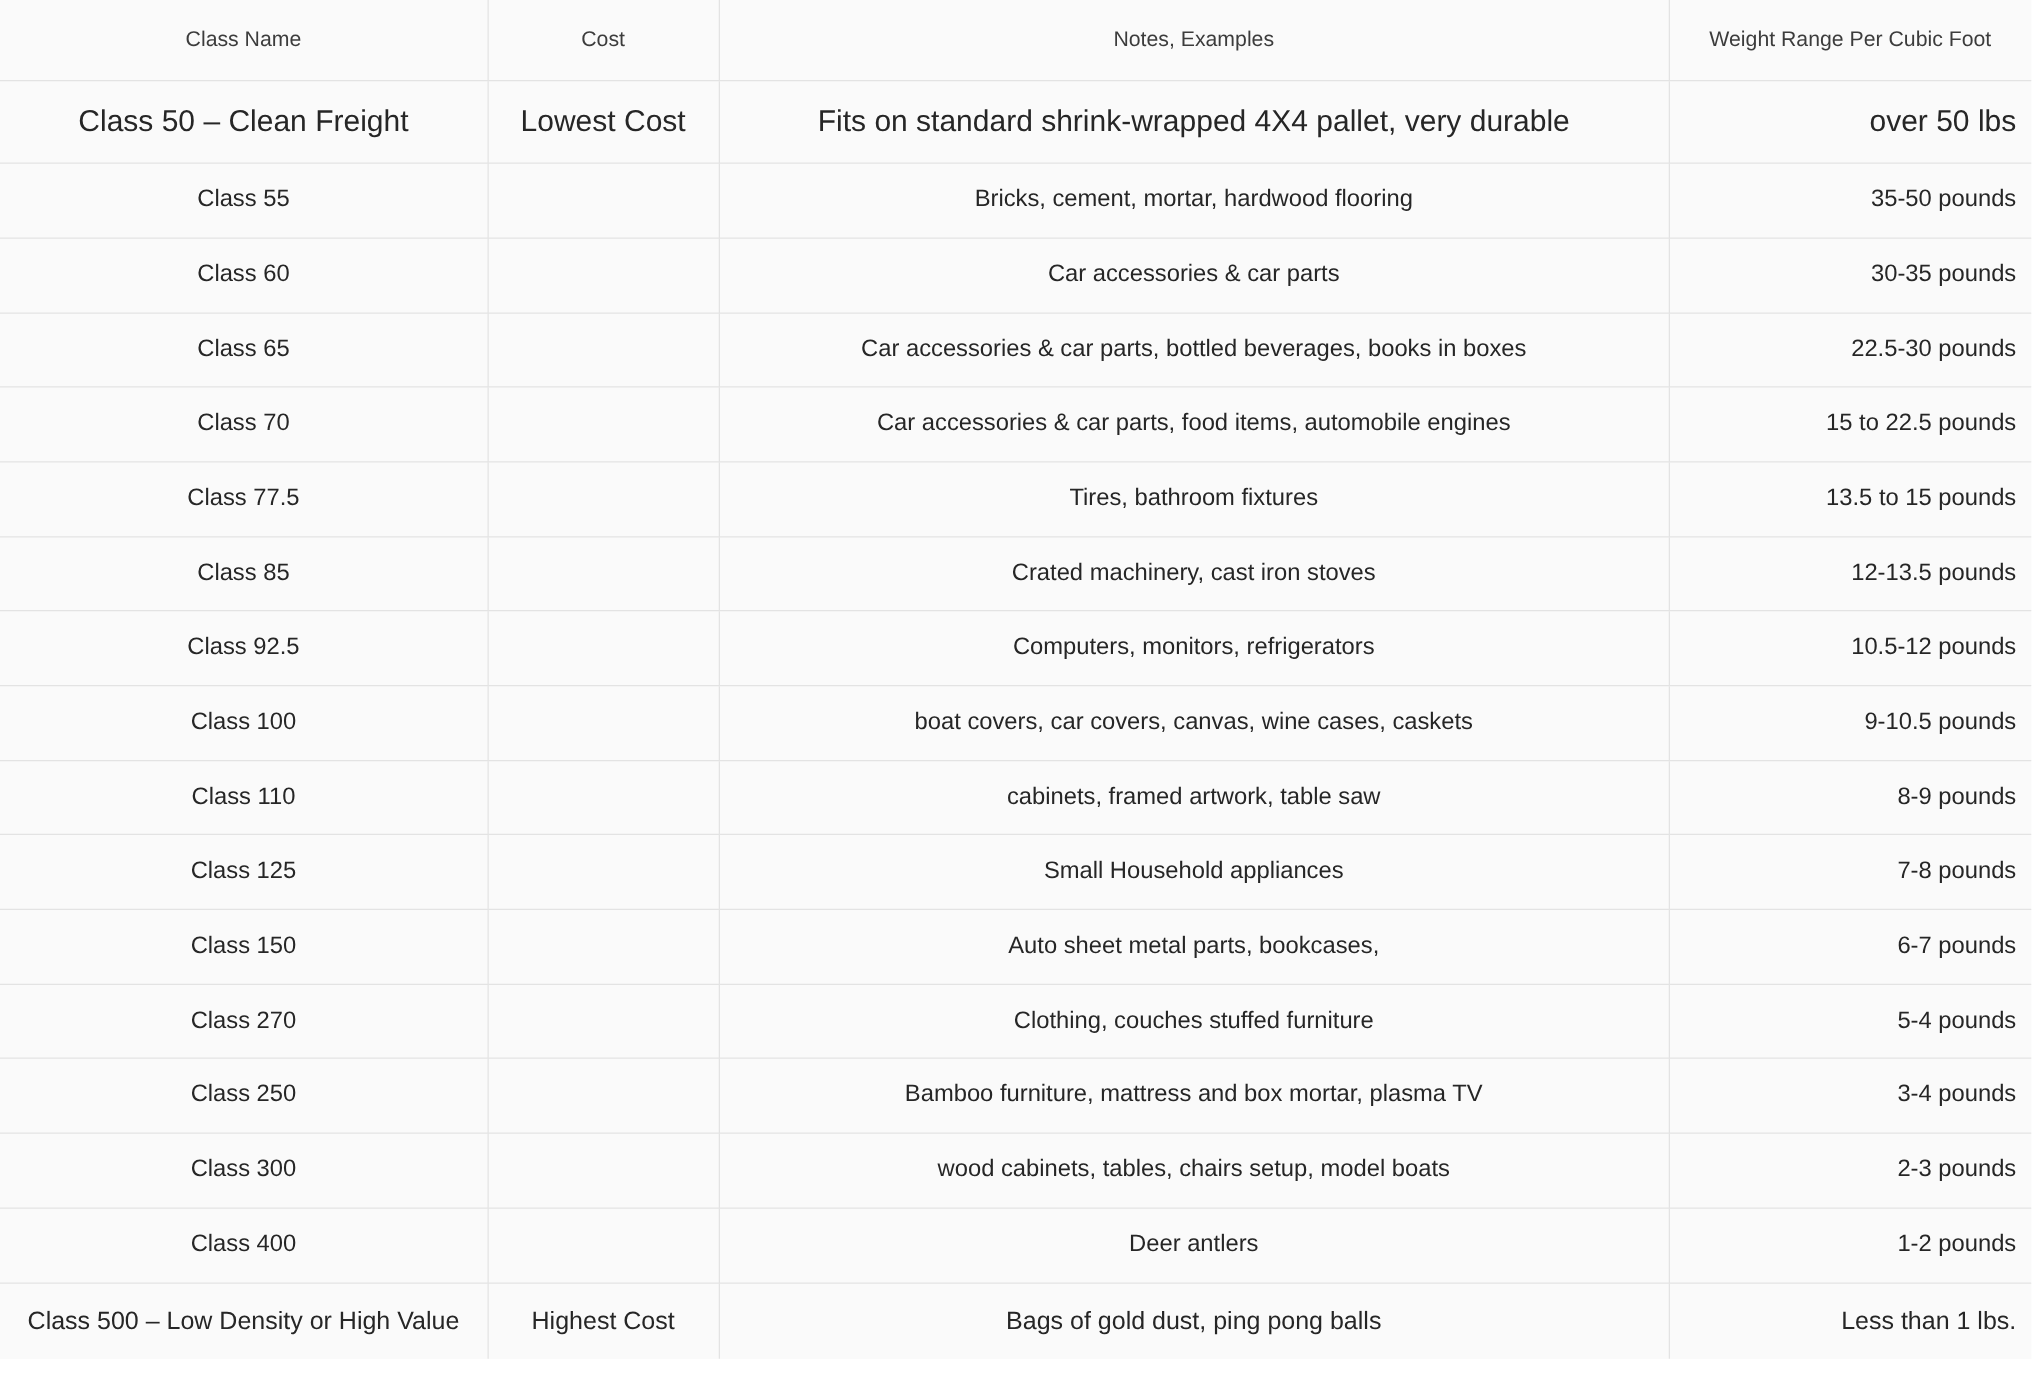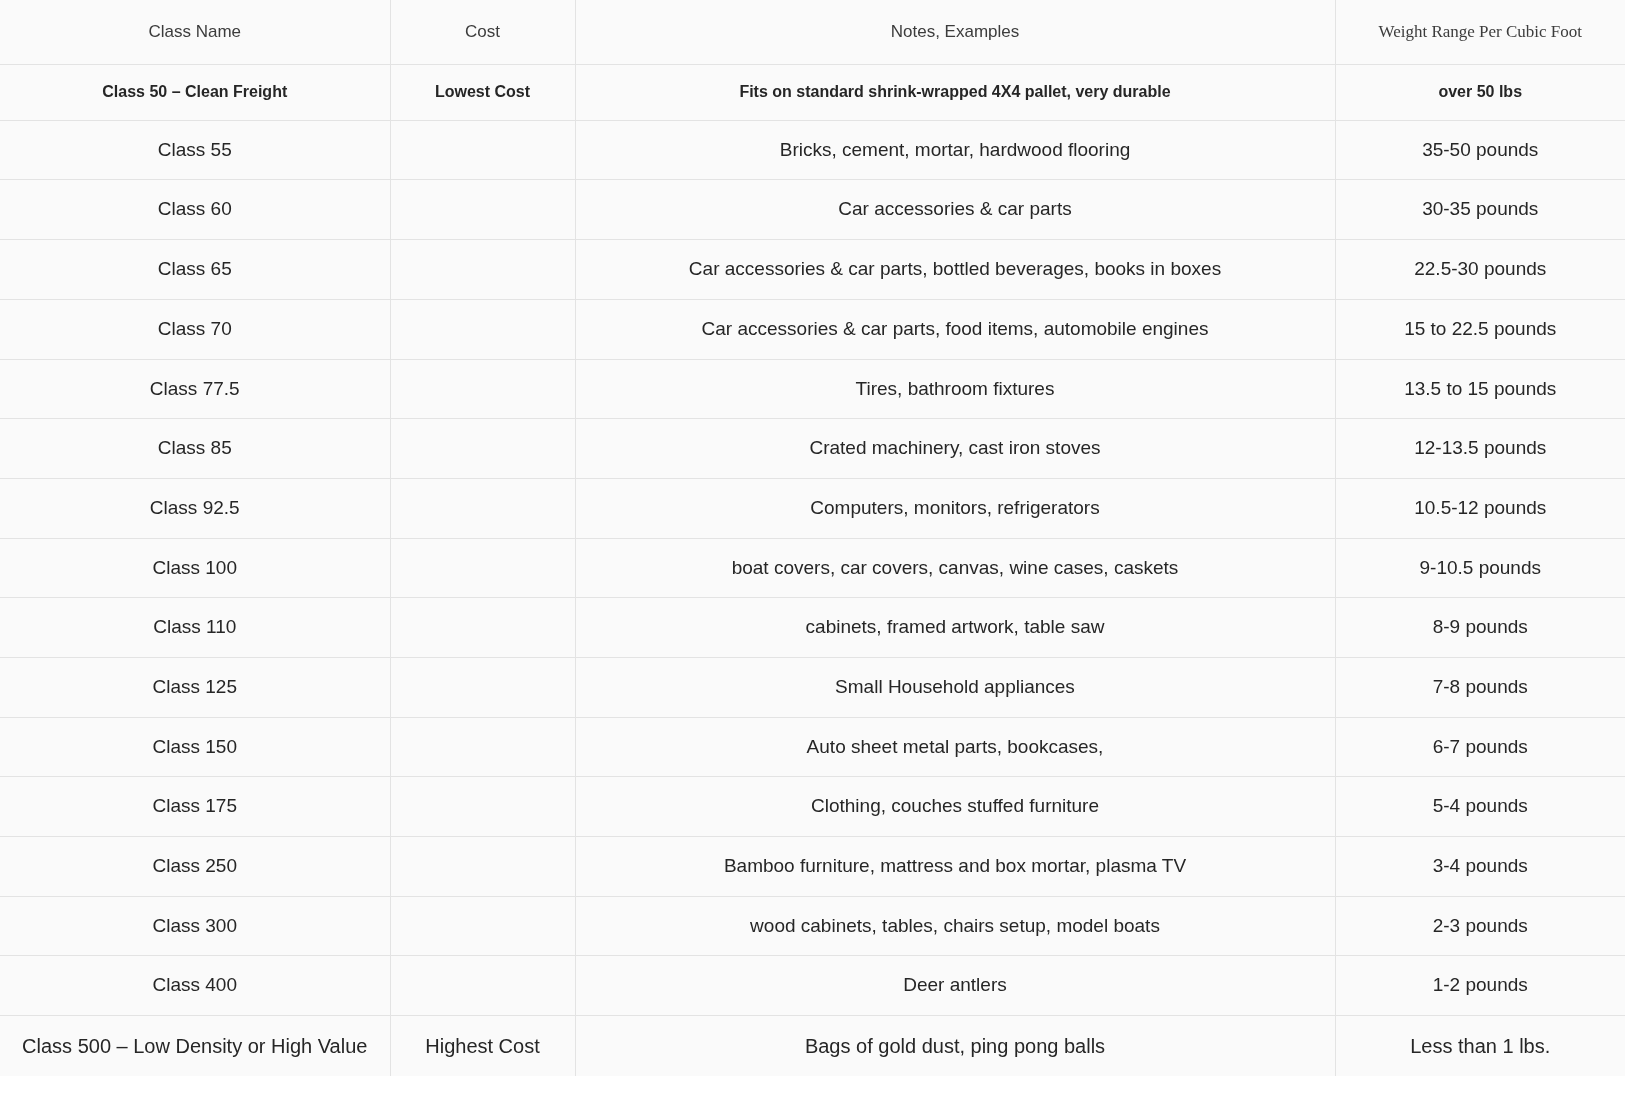--- a/index.html
+++ b/index.html
@@ -38,37 +38,37 @@
     font-size: 17px;
     color: #3c3c3c;
     border: 1px solid #e3e3e3;
     border-top: none;
     padding: 22px 10px 22px 10px;
     text-align: center;
     background: #fafafa;
     vertical-align: middle;
   }
   thead th.first-col { border-left: none; }
-  thead th.last-col { border-right: none; font-family: Liberation Serif, serif; }
+  thead th.last-col { border-right: none; }
 
   tbody td {
     font-size: 19px;
     color: #262626;
     border: 1px solid #e3e3e3;
     padding: 17px 12px 17px 12px;
     text-align: center;
     vertical-align: middle;
     background: #fafafa;
     line-height: 1.3;
   }
   tbody td.first-col { border-left: none; }
-  tbody td.last-col { border-right: none; }
+  tbody td.last-col { border-right: none; text-align: right; }
   tbody tr:last-child td { border-bottom: none; }
 
-  tbody tr.row-first td { font-size: 16px; font-weight: bold; }
+  tbody tr.row-first td { font-size: 24px; }
   tbody tr.row-last td { font-size: 20px; }
   tbody td.cell-empty { color: transparent; }
 </style>
 </head>
 <body>
 
 <div class="sheet">
   <table class="freight-table">
     <colgroup>
       <col class="c-class">
@@ -151,21 +151,21 @@
           <td>Small Household appliances</td>
           <td class="last-col">7-8 pounds</td>
         </tr>
         <tr>
           <td class="first-col">Class 150</td>
           <td class="cell-empty"></td>
           <td>Auto sheet metal parts, bookcases,</td>
           <td class="last-col">6-7 pounds</td>
         </tr>
         <tr>
-          <td class="first-col">Class 175</td>
+          <td class="first-col">Class 270</td>
           <td class="cell-empty"></td>
           <td>Clothing, couches stuffed furniture</td>
           <td class="last-col">5-4 pounds</td>
         </tr>
         <tr>
           <td class="first-col">Class 250</td>
           <td class="cell-empty"></td>
           <td>Bamboo furniture, mattress and box mortar, plasma TV</td>
           <td class="last-col">3-4 pounds</td>
         </tr>

